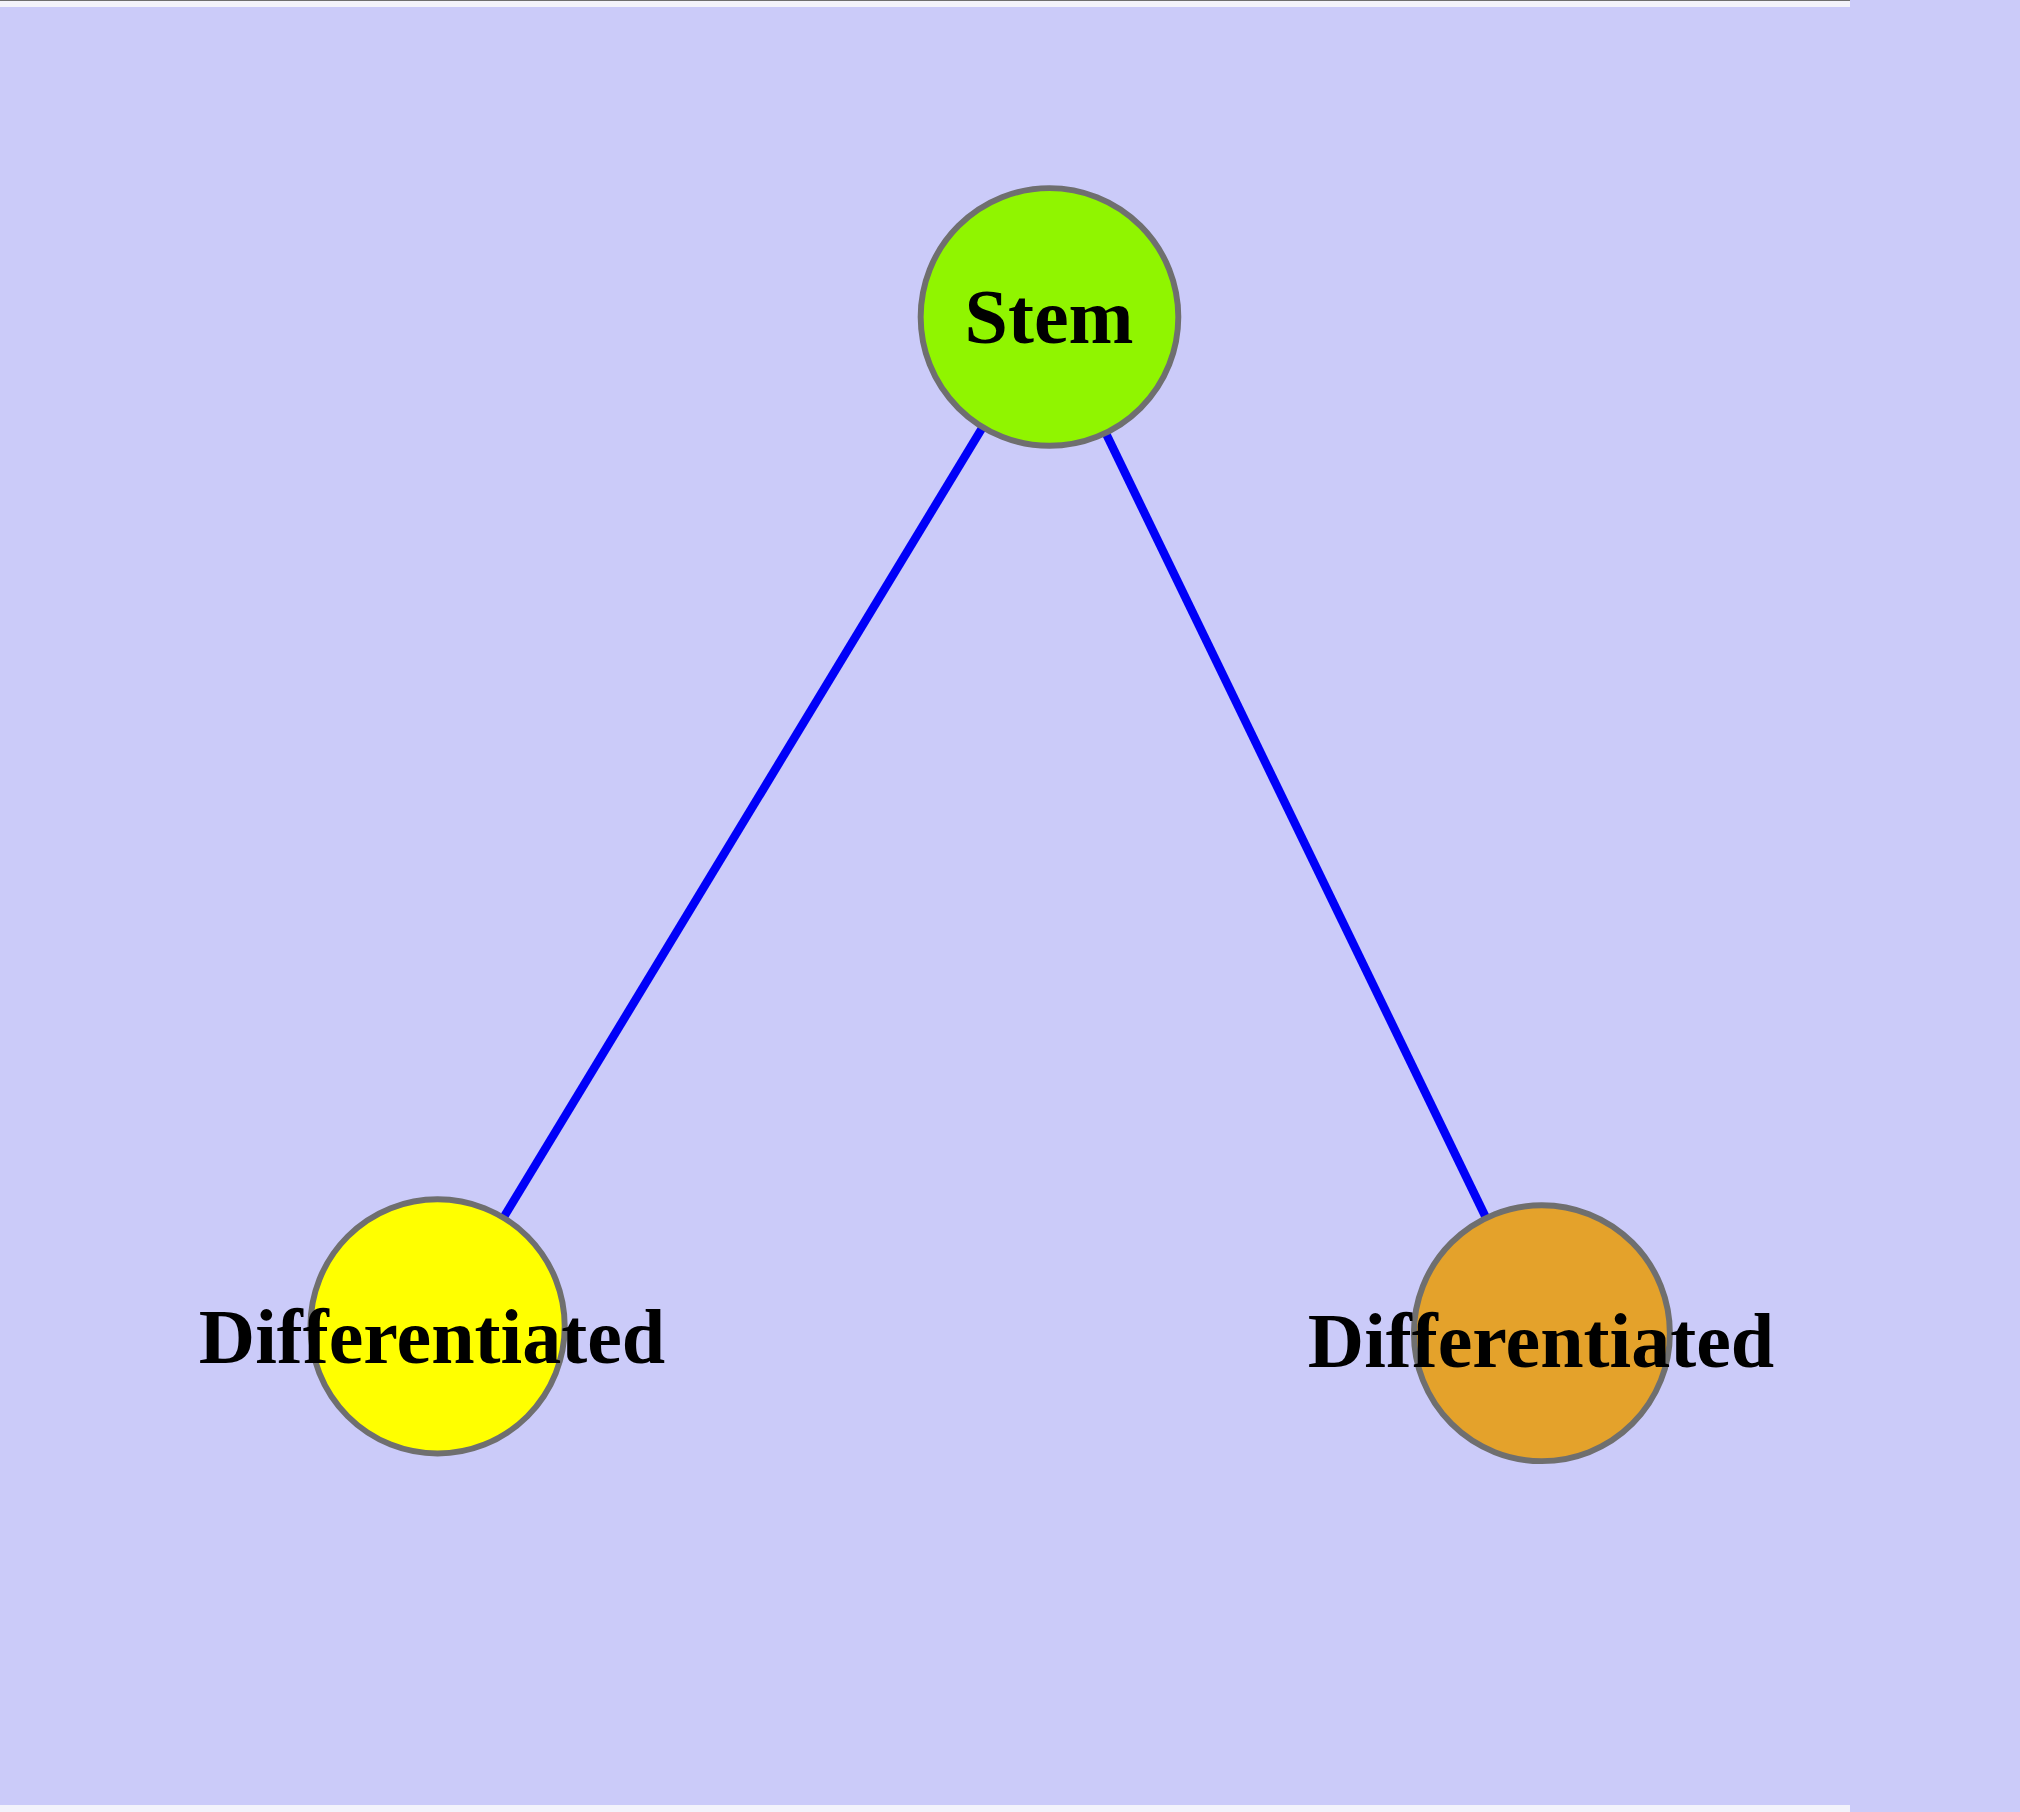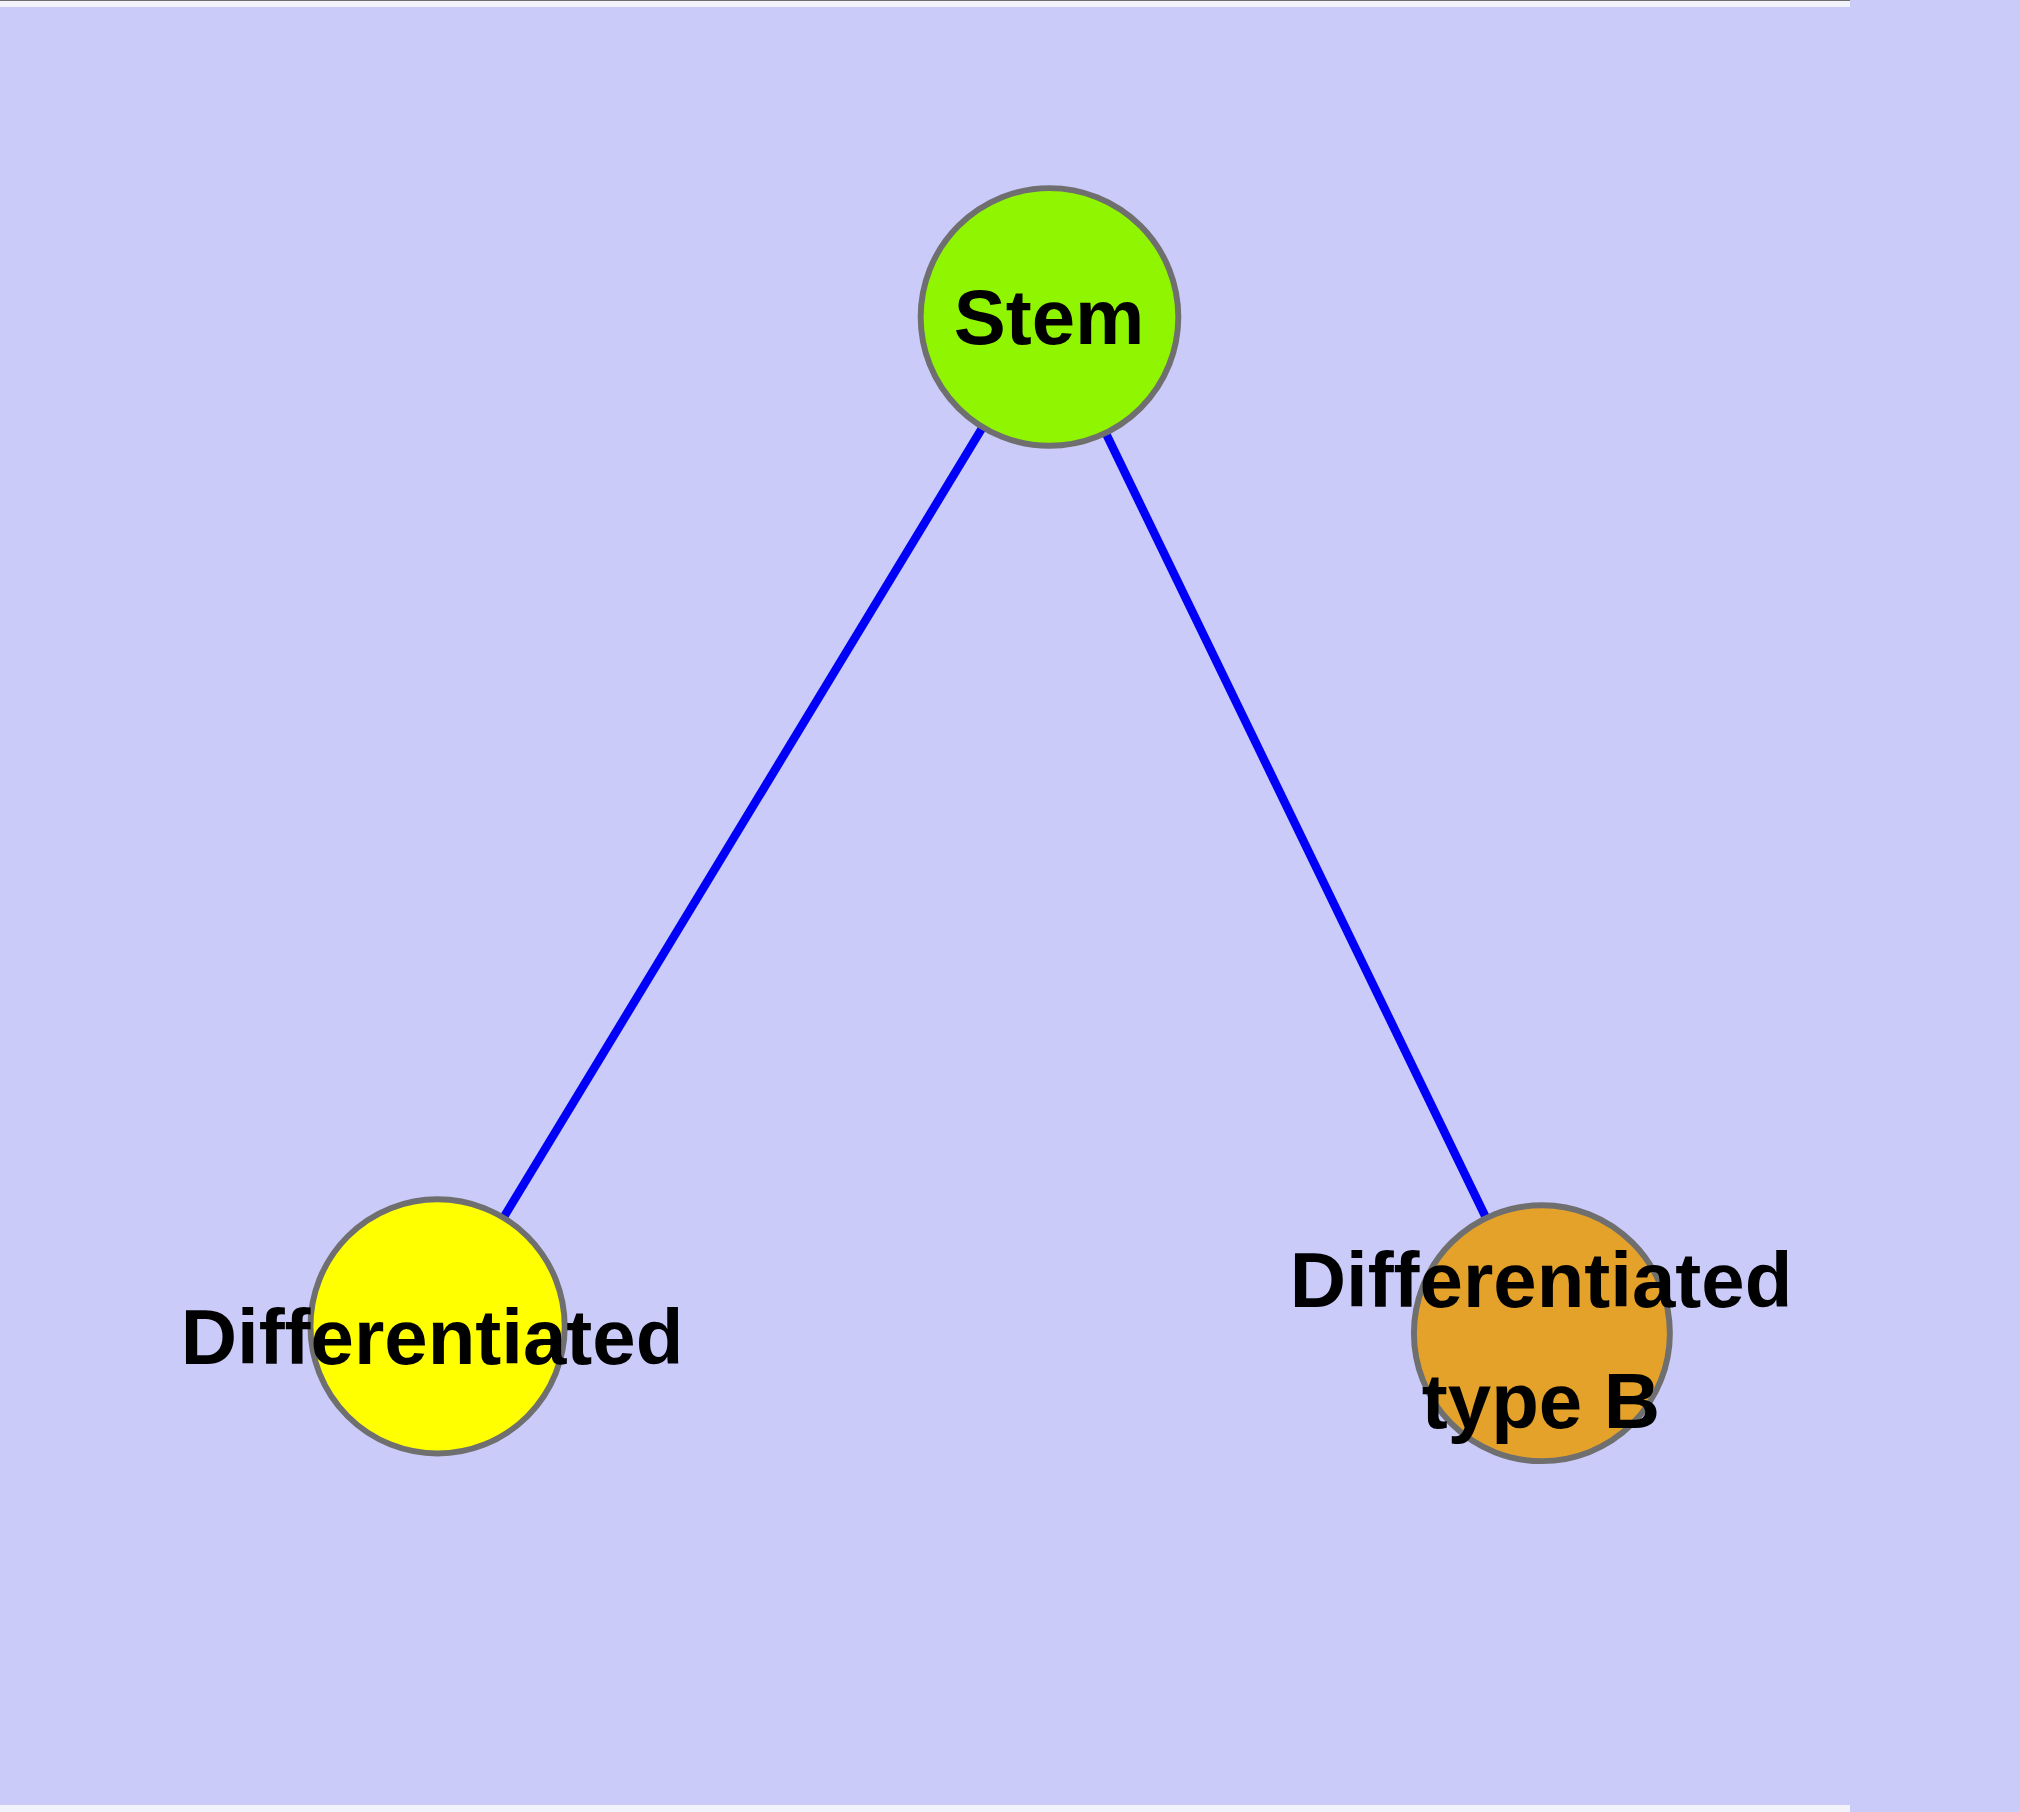--- a/index.html
+++ b/index.html
@@ -6,21 +6,21 @@
     margin: 0;
     padding: 0;
     background: var(--background, #CBCBF9);
   }
   .stage {
     position: relative;
     width: 1850px;
     height: 1812px;
     overflow: hidden;
     background: var(--background, #CBCBF9);
-    font-family: Liberation Sans, sans-serif;
+    font-family: Liberation Serif, serif;
   }
   .frame-top {
     position: absolute;
     top: 0; left: 0; right: 0;
     height: 6.8px;
     background: #F3F3FB;
     border-top: 1.7px solid #6E6E6E;
     box-sizing: border-box;
   }
   .frame-bottom {
@@ -70,20 +70,19 @@
   </svg>
 
   <div class="node-label" style="left:1049px; top:317px;">Stem</div>
 
   <div class="node-label" style="left:432px; top:1337px;">
     <div>Differentiated</div>
   </div>
 
   <div class="node-label" style="left:1541px; top:1341px;">
     <div>Differentiated</div>
-    <div>type B</div>
   </div>
 
   <div class="frame-top"></div>
   <div class="frame-bottom"></div>
 
 </div>
 
 
 </body></html>

